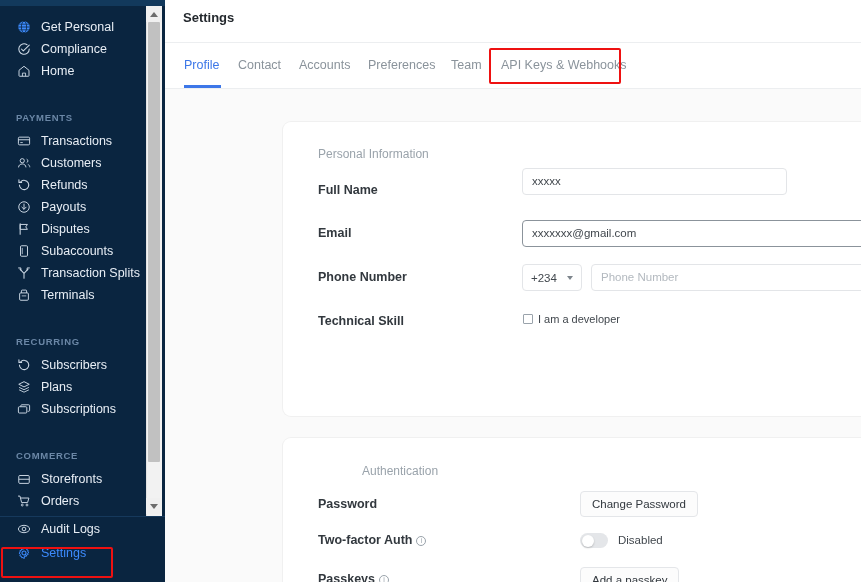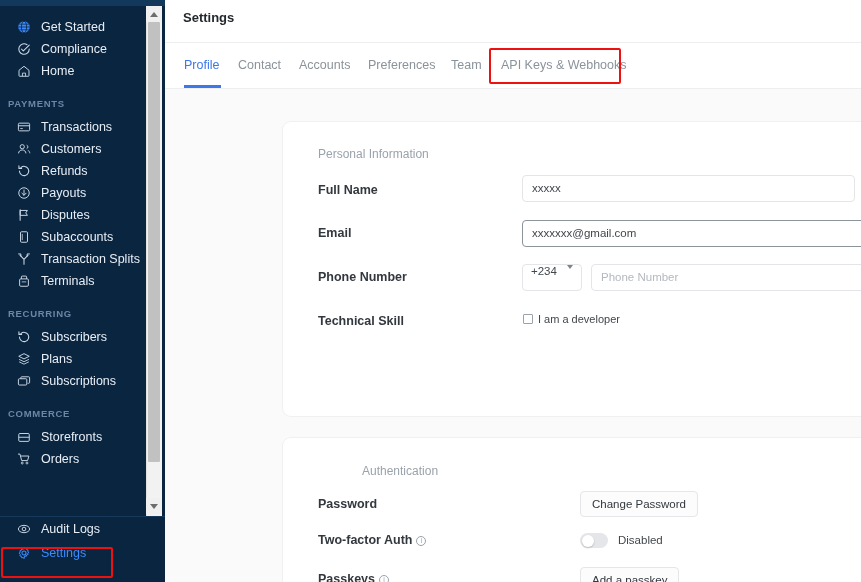--- a/index.html
+++ b/index.html
@@ -38,26 +38,26 @@
   }
   .nav-item .ic {
     width: 16px; height: 16px; margin-right: 9px;
     flex: 0 0 16px;
     display: flex; align-items: center; justify-content: center;
   }
   .nav-item .ic svg { display: block; }
   .nav-item .lbl { line-height: 1; }
   .nav-item.accent .lbl { color: #3d8bfd; }
   .nav-group {
-    padding-left: 8px;
+    padding-left: 16px;
     color: #6b87a6;
     font-size: 9.5px;
     font-weight: bold;
     letter-spacing: 0.7px;
-    margin-top: 16px;
+    margin-top: 30px;
     margin-bottom: 7px;
     text-transform: uppercase;
   }
   .spacer-sm { height: 8px; }
 
   
   #sb-track {
     position: absolute; left: 146px; top: 6px;
     width: 16px; height: 510px;
     background: #f2f2f2;
@@ -156,21 +156,21 @@
     white-space: nowrap; overflow: hidden;
   }
   .txtinput.focused { border-color: #8b939b; }
   .txtinput.ph { color: #b3b9bf; }
   .ccode {
     position: absolute;
     height: 27px; width: 60px;
     border: 1px solid #e3e5e8; border-radius: 4px;
     background: #fff;
     font-size: 11.5px; color: #41474d;
-    display: flex; 
+    display: flex; align-items: center;
     padding: 0 8px; cursor: pointer;
   }
   .ccode .cv { flex: 1; }
   .chev {
     width: 0; height: 0;
     border-left: 3.5px solid transparent;
     border-right: 3.5px solid transparent;
     border-top: 4px solid #7d858c;
   }
   .chkwrap {
@@ -243,21 +243,21 @@
       <div class="nav-item">
         <span class="ic">
           <svg width="14" height="14" viewBox="0 0 16 16">
               <circle cx="8" cy="8" r="6.6" fill="#3d8bfd"></circle>
               <ellipse cx="8" cy="8" rx="3" ry="6.6" fill="none" stroke="#0a2540" stroke-width="0.9"></ellipse>
               <line x1="1.4" y1="8" x2="14.6" y2="8" stroke="#0a2540" stroke-width="0.9"></line>
               <line x1="2.4" y1="4.8" x2="13.6" y2="4.8" stroke="#0a2540" stroke-width="0.8"></line>
               <line x1="2.4" y1="11.2" x2="13.6" y2="11.2" stroke="#0a2540" stroke-width="0.8"></line>
             </svg>
         </span>
-        <span class="lbl">Get Started</span>
+        <span class="lbl">Get Personal</span>
       </div>
 
       <div class="nav-item">
         <span class="ic">
           <svg width="14" height="14" viewBox="0 0 16 16">
               <path d="M14 8A6 6 0 1 1 11.5 3.2" fill="none" stroke="#cdd9e5" stroke-width="1.2" stroke-linecap="round"></path>
               <path d="M5 8l2.2 2.2L14 3.6" fill="none" stroke="#cdd9e5" stroke-width="1.2" stroke-linecap="round" stroke-linejoin="round"></path>
             </svg>
         </span>
         <span class="lbl">Compliance</span>
@@ -449,21 +449,21 @@
       <div class="tab" style="left:203px;">Preferences</div>
       <div class="tab" style="left:286px;">Team</div>
       <div class="tab" style="left:336px;">API Keys &amp; Webhooks</div>
       <div id="tab-underline" style="left:19px; width:37px;"></div>
     </div>
 
     <section class="card" style="top:122px; height:294px;">
       <div class="card-title" style="top:25px;">Personal Information</div>
 
       <div class="frow-label" style="top:61px;">Full Name</div>
-      <div class="txtinput" style="left:239px; top:53px; width:333px;">xxxxx</div>
+      <div class="txtinput" style="left:239px; top:46px; width:265px;">xxxxx</div>
 
       <div class="frow-label" style="top:104px;">Email</div>
       <div class="txtinput focused" style="left:239px; top:98px; width:430px;">xxxxxxx@gmail.com</div>
 
       <div class="frow-label" style="top:148px;">Phone Number</div>
       <div class="ccode" style="left:239px; top:142px;">
         <span class="cv">+234</span>
         <span class="chev"></span>
       </div>
       <div class="txtinput ph" style="left:308px; top:142px; width:362px;" placeholder="Phone Number">Phone Number</div>

